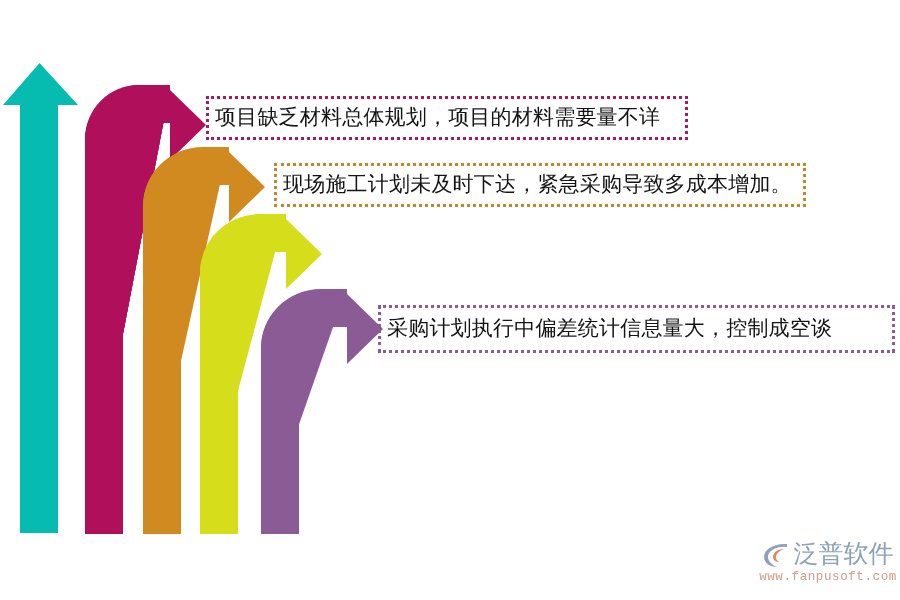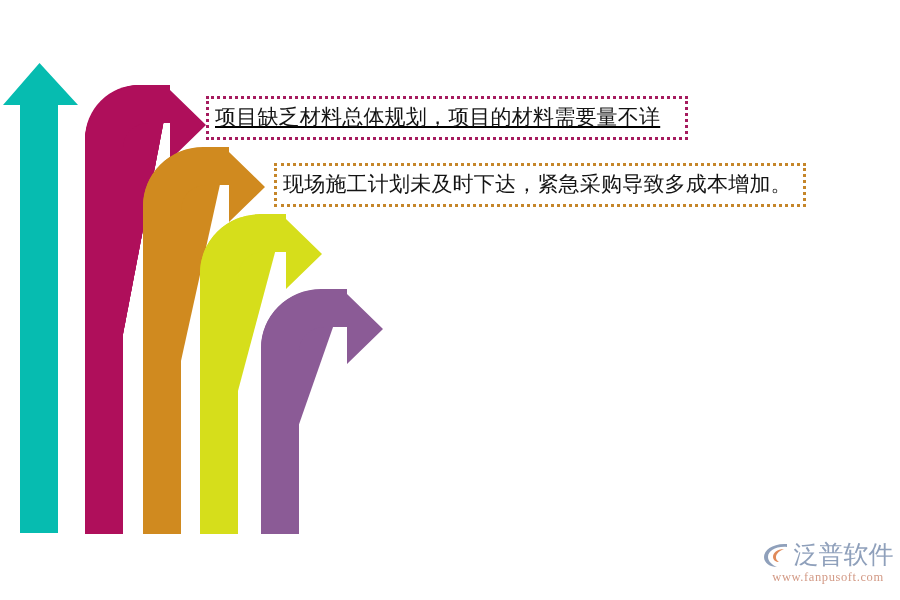--- a/index.html
+++ b/index.html
@@ -59,29 +59,29 @@
     justify-content: center;
   }
   .wm-row {
     display: flex;
     align-items: center;
     gap: 3px;
   }
   .wm-name {
     font-size: 25px;
     color: #8fa0bb;
-    font-family: Liberation Sans, sans-serif;
+    font-family: Liberation Mono, monospace;
     letter-spacing: 0px;
     line-height: 1;
   }
   .wm-url {
     font-size: 12.5px;
     color: #d39a86;
     letter-spacing: 0.6px;
-    font-family: Liberation Serif, serif;
+    font-family: Liberation Mono, monospace;
     margin-top: 2px;
   }
 </style>
 </head>
 <body>
 
 <div id="canvas" style="background: rgb(255, 255, 255);">
 
   <svg id="arrows-layer" viewBox="0 0 900 600">
 
@@ -186,29 +186,32 @@
                L 347,364
                L 347,327
                L 324,327
                A 25,25 0 0 0 299,352
                L 299,534
                Z"></path>
     </g>
 
   </svg>
 
-  <div class="callout" id="callout-1" style="border-color:#A51B5E;text-decoration:underline;">
+  <div class="callout" id="callout-1" style="border-color:#A51B5E;">
     <span class="callout-text">项目缺乏材料总体规划，项目的材料需要量不详</span>
   </div>
 
   <div class="callout" id="callout-2" style="border-color:#C5862A;">
     <span class="callout-text">现场施工计划未及时下达，紧急采购导致多成本增加。</span>
   </div>
 
 
+  <div class="callout" id="callout-4" style="border-color:#8B5B96;">
+    <span class="callout-text">采购计划执行中偏差统计信息量大，控制成空谈</span>
+  </div>
 
   <div id="watermark">
     <div class="wm-row">
       <svg width="28" height="26" viewBox="0 0 28 26">
         <path d="M24 2 C10 1 1 8 1 15 C1 21 7 25 14 25 C9 23 5 19 5 15 C5 9 13 4 24 5 Z" fill="#8fa0bb"></path>
         <path d="M21 7 C14 7 10 11 10 15 C10 18 13 20 16 20 C13 18 12 15 14 12 C16 9 19 8 21 7 Z" fill="#e08a5a"></path>
       </svg>
       <span class="wm-name" style="color: rgb(143, 160, 187);">泛普软件</span>
     </div>
     <div class="wm-url" style="color: rgb(211, 154, 134);">www.fanpusoft.com</div>

